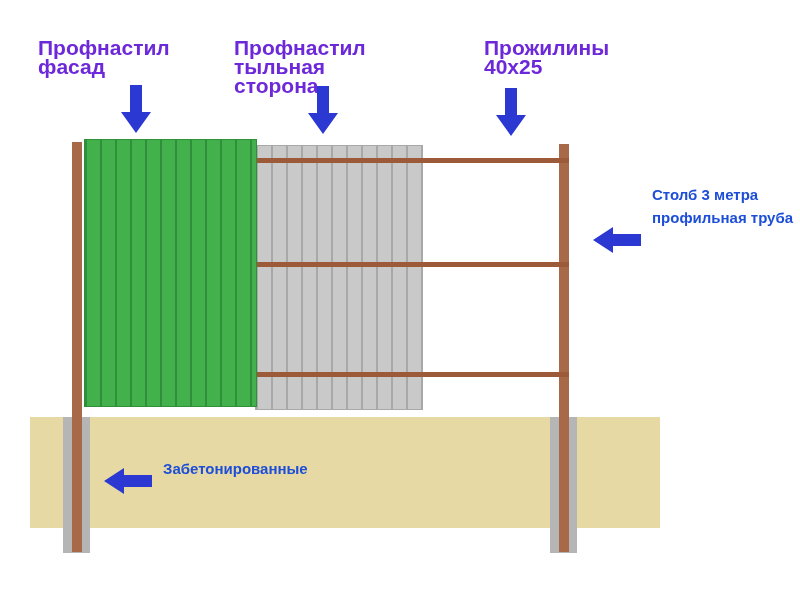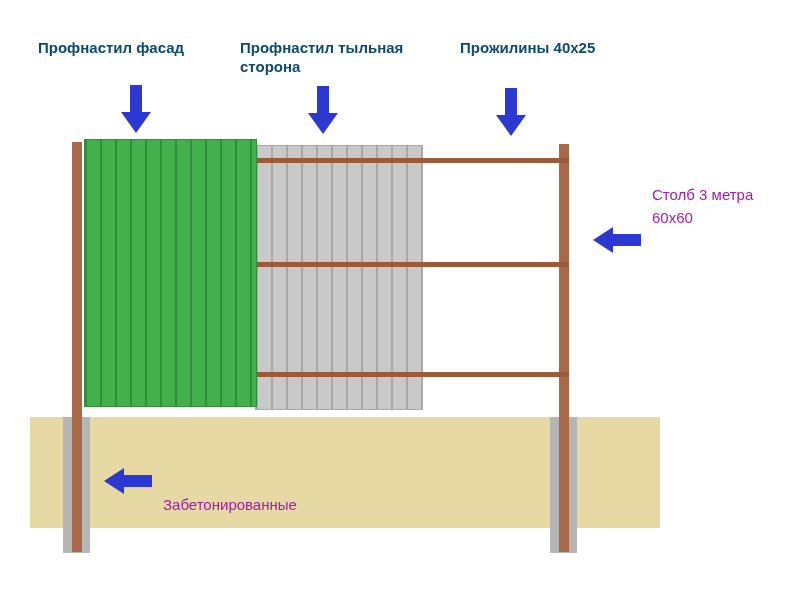--- a/index.html
+++ b/index.html
@@ -6,28 +6,28 @@
   .canvas{
     position:relative;
     width:800px;height:599px;
     background:#ffffff;
     overflow:hidden;
     font-family:"Liberation Sans","DejaVu Sans",sans-serif;
   }
   .lbl{
     position:absolute;
     font-weight:bold;
-    font-size:15px;
-    color:#0c4a6e;
+    font-size:21px;
+    color:#6d28d9;
     line-height:19px;
   }
   .note-line{
-    font-weight:normal;
+    font-weight:bold;
     font-size:15px;
-    color:#a21caf;
+    color:#1d4ed8;
     line-height:23px;
     white-space:nowrap;
   }
   .ground{
     position:absolute;
     left:30px;top:417px;width:630px;height:111px;
     background:var(--ground);
   }
   .concrete{
     position:absolute;
@@ -85,23 +85,23 @@
   <div class="panel gray"></div>
 
   <div class="rail r1"></div>
   <div class="rail r2"></div>
   <div class="rail r3"></div>
 
   <div class="panel green"></div>
 
   <div class="lbl" style="left:38px;top:38px;width:180px;">Профнастил фасад</div>
 
-  <div class="lbl" style="left:240px;top:38px;width:175px;">Профнастил тыльная сторона</div>
+  <div class="lbl" style="left:234px;top:38px;width:175px;">Профнастил тыльная сторона</div>
 
-  <div class="lbl" style="left:460px;top:38px;width:180px;">Прожилины 40х25</div>
+  <div class="lbl" style="left:484px;top:38px;width:180px;">Прожилины 40х25</div>
 
   <div class="arrow" style="left:121px;top:85px;">
     <svg width="30" height="48" viewBox="0 0 30 48">
       <polygon points="9,0 21,0 21,27 30,27 15,48 0,27 9,27" fill="#2b38d1"></polygon>
     </svg>
   </div>
 
   <div class="arrow" style="left:308px;top:86px;">
     <svg width="30" height="48" viewBox="0 0 30 48">
       <polygon points="9,0 21,0 21,27 30,27 15,48 0,27 9,27" fill="#2b38d1"></polygon>
@@ -115,26 +115,26 @@
   </div>
 
   <div class="arrow" style="left:593px;top:227px;">
     <svg width="48" height="26" viewBox="0 0 48 26">
       <polygon points="0,13 20,0 20,7 48,7 48,19 20,19 20,26" fill="#2b38d1"></polygon>
     </svg>
   </div>
 
   <div class="note-block" style="left:652px;top:183px;width:145px;">
     <div class="note-line">Столб 3 метра</div>
-    <div class="note-line">60х60</div>
+    <div class="note-line">профильная труба</div>
   </div>
 
   <div class="arrow" style="left:104px;top:468px;">
     <svg width="48" height="26" viewBox="0 0 48 26">
       <polygon points="0,13 20,0 20,7 48,7 48,19 20,19 20,26" fill="#2b38d1"></polygon>
     </svg>
   </div>
 
-  <div class="note-block" style="left:163px;top:456px;width:200px;margin-top:36px;">
+  <div class="note-block" style="left:163px;top:456px;width:200px;">
     <div class="note-line" style="line-height:25px;">Забетонированные</div>
   </div>
 
 </div>
 
 </body></html>

